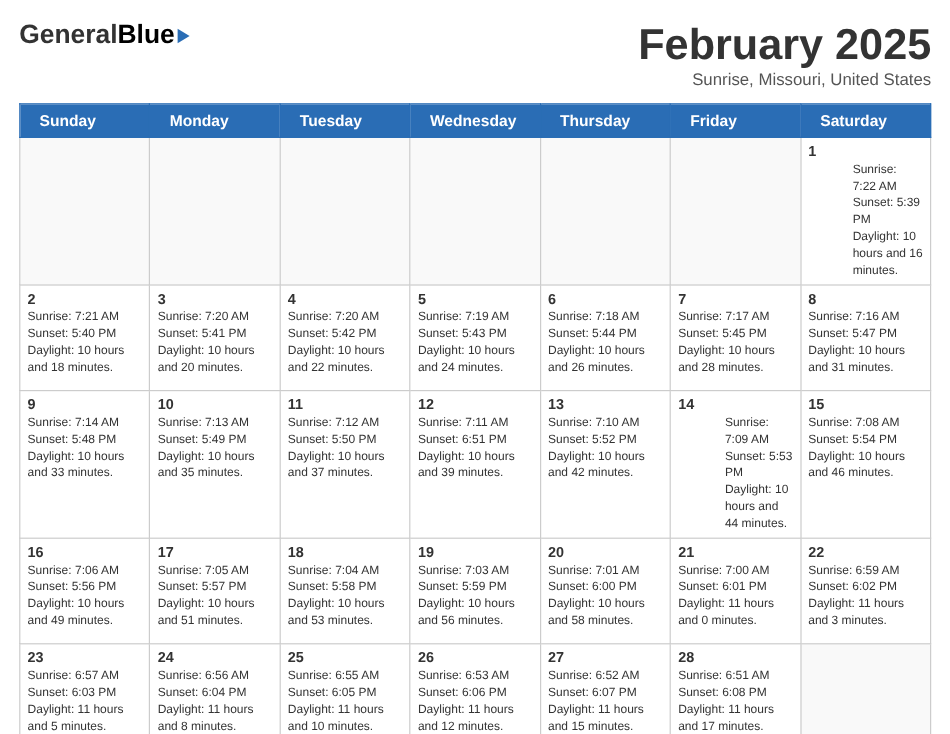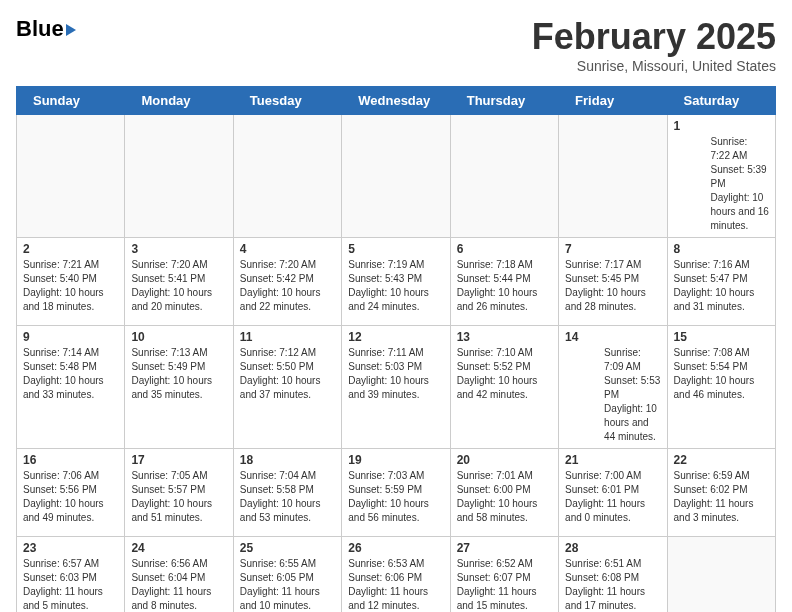--- a/index.html
+++ b/index.html
@@ -92,20 +92,21 @@
     .empty-cell {
       background: #f9f9f9;
     }
   </style>
 </head>
 <body>
 
 <div class="header">
   <div class="logo">
     <div class="logo-text">
+      <span class="logo-general">General</span>
       <span class="logo-blue">Blue</span>
       <div class="logo-triangle"></div>
     </div>
   </div>
   <div class="title-section">
     <div class="month-title">February 2025</div>
     <div class="location">Sunrise, Missouri, United States</div>
   </div>
 </div>
 
@@ -195,21 +196,21 @@
         </td>
         <td>
           <div class="day-number">11</div>
           <div class="day-info" style="white-space: pre-line;">Sunrise: 7:12 AM
 Sunset: 5:50 PM
 Daylight: 10 hours and 37 minutes.</div>
         </td>
         <td>
           <div class="day-number">12</div>
           <div class="day-info" style="white-space: pre-line;">Sunrise: 7:11 AM
-Sunset: 5:03 PM
+Sunset: 6:51 PM
 Daylight: 10 hours and 39 minutes.</div>
         </td>
         <td>
           <div class="day-number">13</div>
           <div class="day-info" style="white-space: pre-line;">Sunrise: 7:10 AM
 Sunset: 5:52 PM
 Daylight: 10 hours and 42 minutes.</div>
         </td>
         <td>
           <div class="day-number">14</div>

